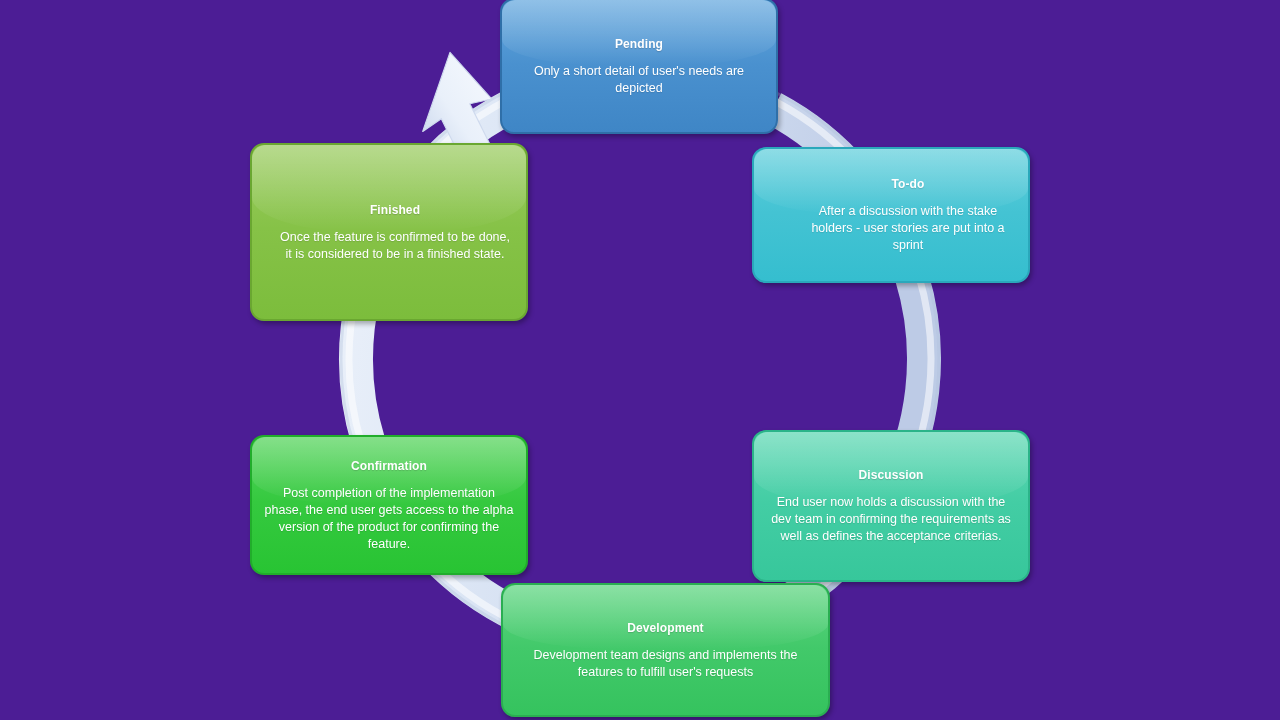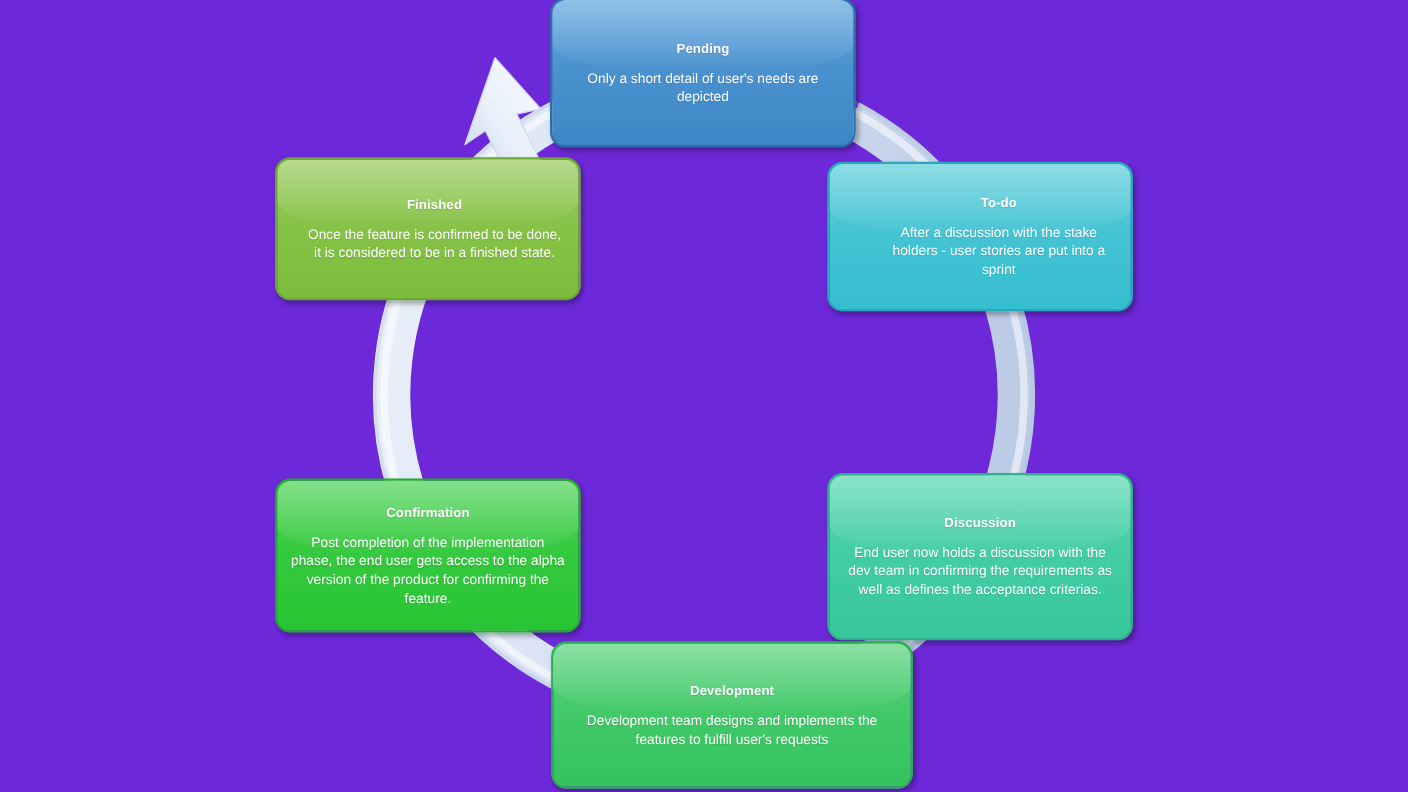--- a/index.html
+++ b/index.html
@@ -14,21 +14,21 @@
     overflow: hidden;
     font-family: "Liberation Sans", sans-serif;
     position: relative;
   }
 
   #canvas {
     position: absolute;
     left: 0; top: 0;
     width: 1280px;
     height: 720px;
-    background: #6d28d9;
+    background: #4c1d95;
   }
 
   
   #ring-layer {
     position: absolute;
     left: 0; top: 0;
     width: 1280px;
     height: 720px;
     z-index: 1;
   }
@@ -94,21 +94,21 @@
   #node-development {
     left: 501px; top: 583px;
     width: 329px; height: 134px;
   }
   #node-confirmation {
     left: 250px; top: 435px;
     width: 278px; height: 140px;
   }
   #node-finished {
     left: 250px; top: 143px;
-    width: 278px; height: 130px; padding-left: 24px;
+    width: 278px; height: 178px; padding-left: 24px;
   }
 
   
   .skin-blue   { background: linear-gradient(to bottom, #65a8de 0%, #4a91cf 48%, #3f86c6 100%); border: 2px solid #2f6fa8; }
   .skin-cyan   { background: linear-gradient(to bottom, #62cfdc 0%, #44c3d3 48%, #35becf 100%); border: 2px solid #2aa8bb; }
   .skin-teal   { background: linear-gradient(to bottom, #5fd8b4 0%, #43cda4 48%, #37c79b 100%); border: 2px solid #2bb489; }
   .skin-green  { background: linear-gradient(to bottom, #5ed581 0%, #42c96a 48%, #35c35e 100%); border: 2px solid #2aae51; }
   .skin-green2 { background: linear-gradient(to bottom, #55d45c 0%, #35c93f 48%, #28c433 100%); border: 2px solid #21ad2b; }
   .skin-olive  { background: linear-gradient(to bottom, #9ccc62 0%, #86c247 48%, #7cbd3c 100%); border: 2px solid #6aa731; }
 </style>

